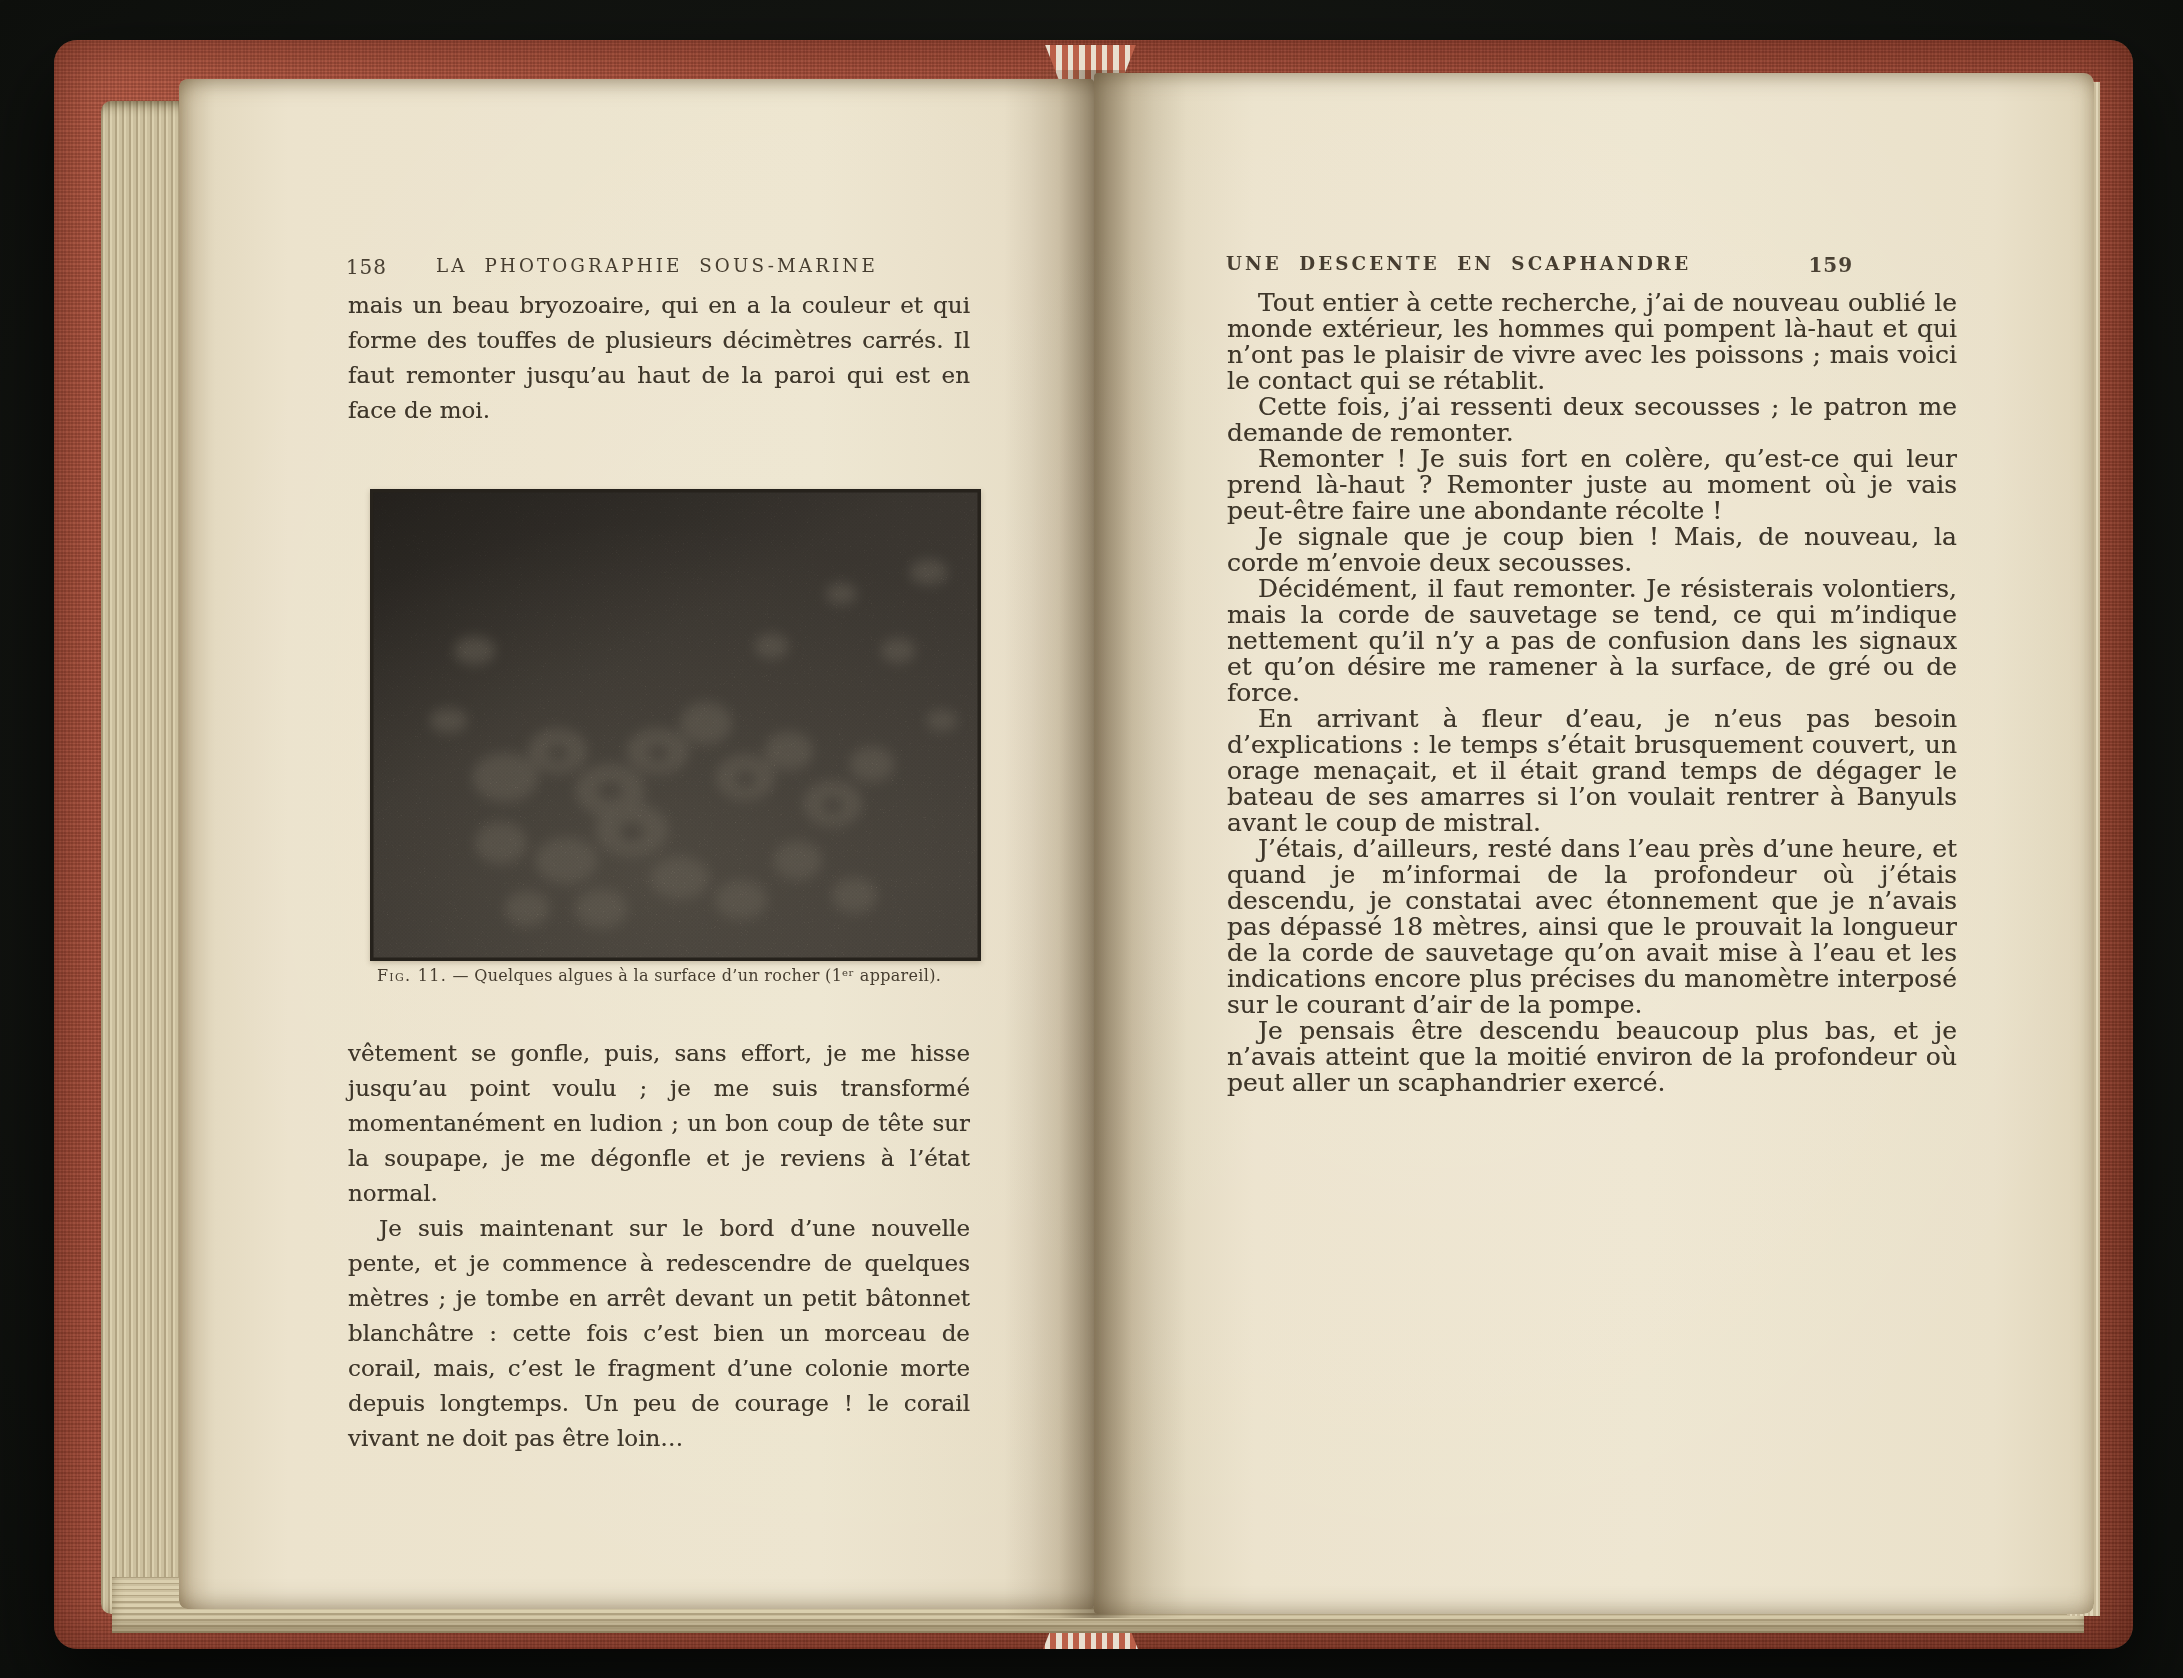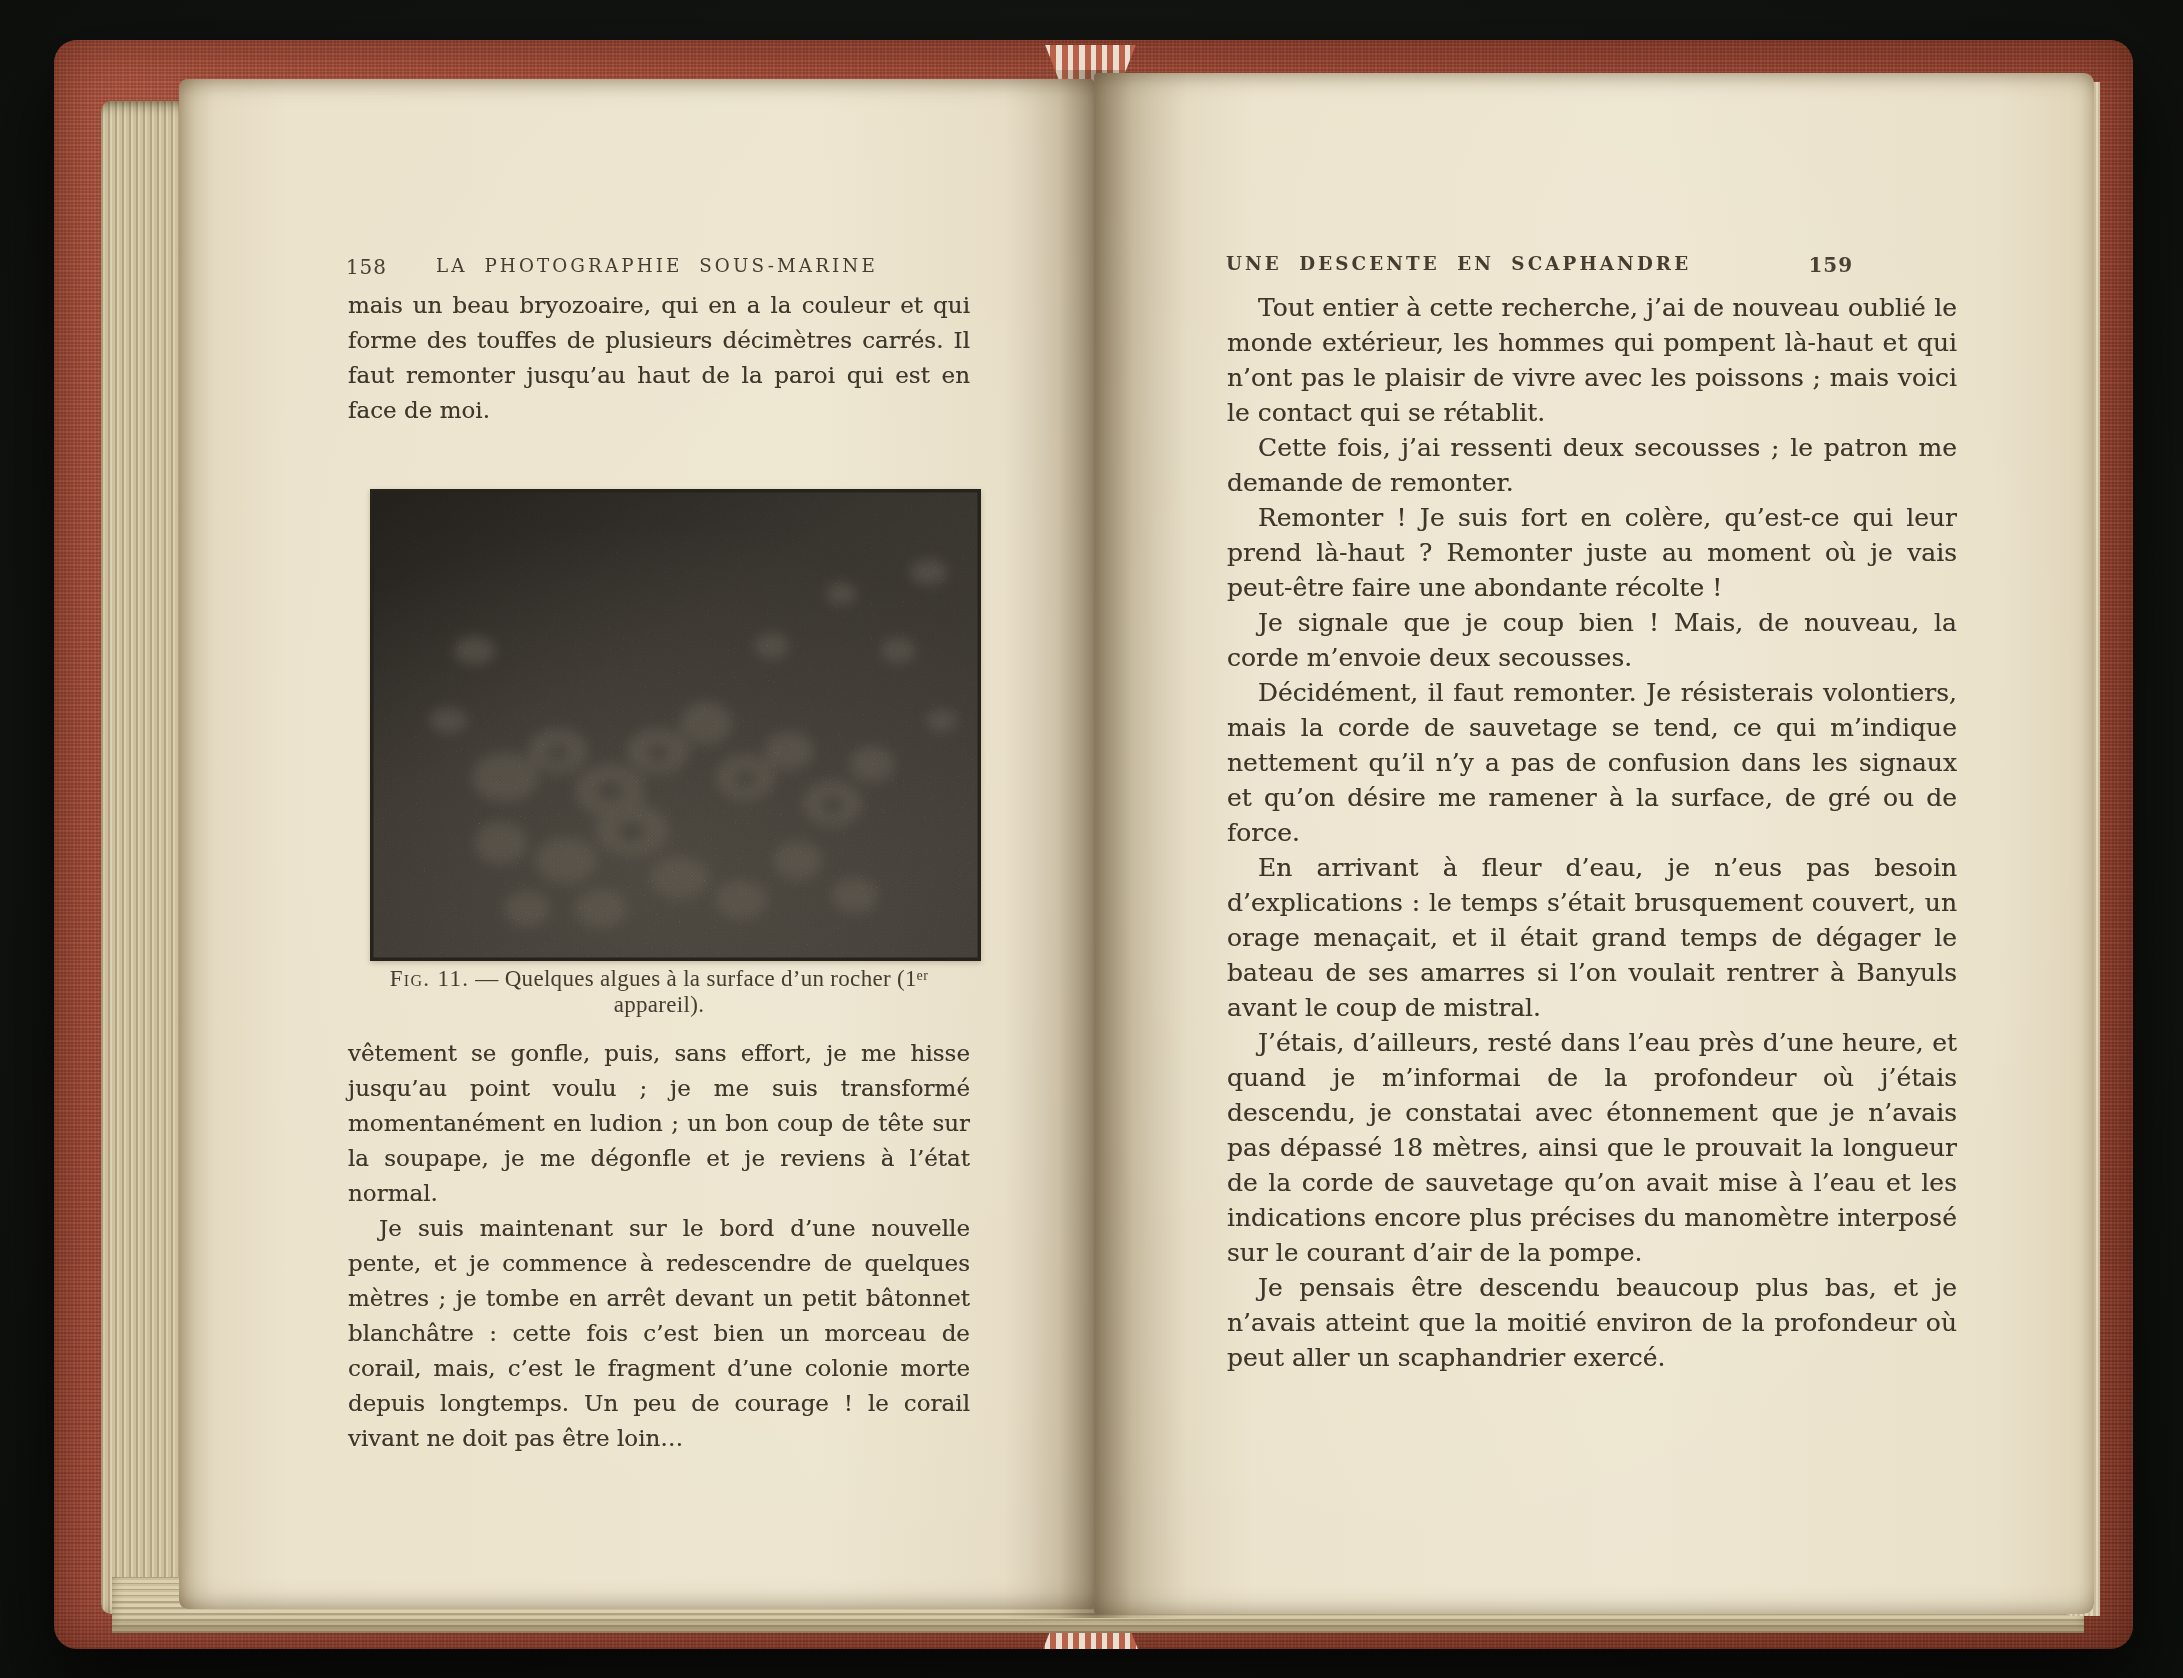--- a/index.html
+++ b/index.html
@@ -54,30 +54,30 @@
   .folio{font-size:20px;color:#4a4134;letter-spacing:0.9px;}
   .running-title{font-size:18.3px;letter-spacing:3.1px;word-spacing:7.9px;color:#463d30;}
   .lp-header{position:absolute;left:346px;top:255px;width:622px;text-align:center;}
   .lp-header .folio{position:absolute;left:0;top:0;}
   .rp-header{position:absolute;left:1226px;top:253px;width:730px;text-align:left;font-weight:bold;}
   .rp-header .folio{position:absolute;right:103px;top:0;}
   .textcol{position:absolute;text-align:justify;color:#3e362a;
     text-shadow:0 0 0.6px rgba(62,54,42,.55);}
   .lp-top{left:348px;top:288px;width:622px;font-size:23px;line-height:35px;}
   .lp-bottom{left:348px;top:1036px;width:622px;font-size:23px;line-height:35px;}
-  .rp-body{left:1227px;top:290px;width:730px;font-size:25px;line-height:35px;}
+  .rp-body{left:1227px;top:290px;width:730px;font-size:25px;line-height:26px;}
   .textcol p{margin:0;}
   .textcol p.indent{text-indent:31px;}
   .textcol p.gap{margin-top:23px;}
   
   .fig{position:absolute;left:370px;top:489px;width:611px;height:472px;
     box-shadow:0 1.7px 5.2px rgba(80,60,30,.25);}
   .fig svg{display:block;width:100%;height:100%;}
   .fig-cap{position:absolute;left:348px;top:966px;width:622px;text-align:center;
-    font-size:23px;color:#453c2f;letter-spacing:0.3px;font-family:Liberation Serif, serif;}
+    font-size:16px;color:#453c2f;letter-spacing:0.3px;}
   .fig-cap .sc{font-variant:small-caps;letter-spacing:1.3px;}
 </style>
 </head>
 <body>
 
 <div class="scene">
 
   <div class="cover"></div>
 
   <div class="headband top"></div>

